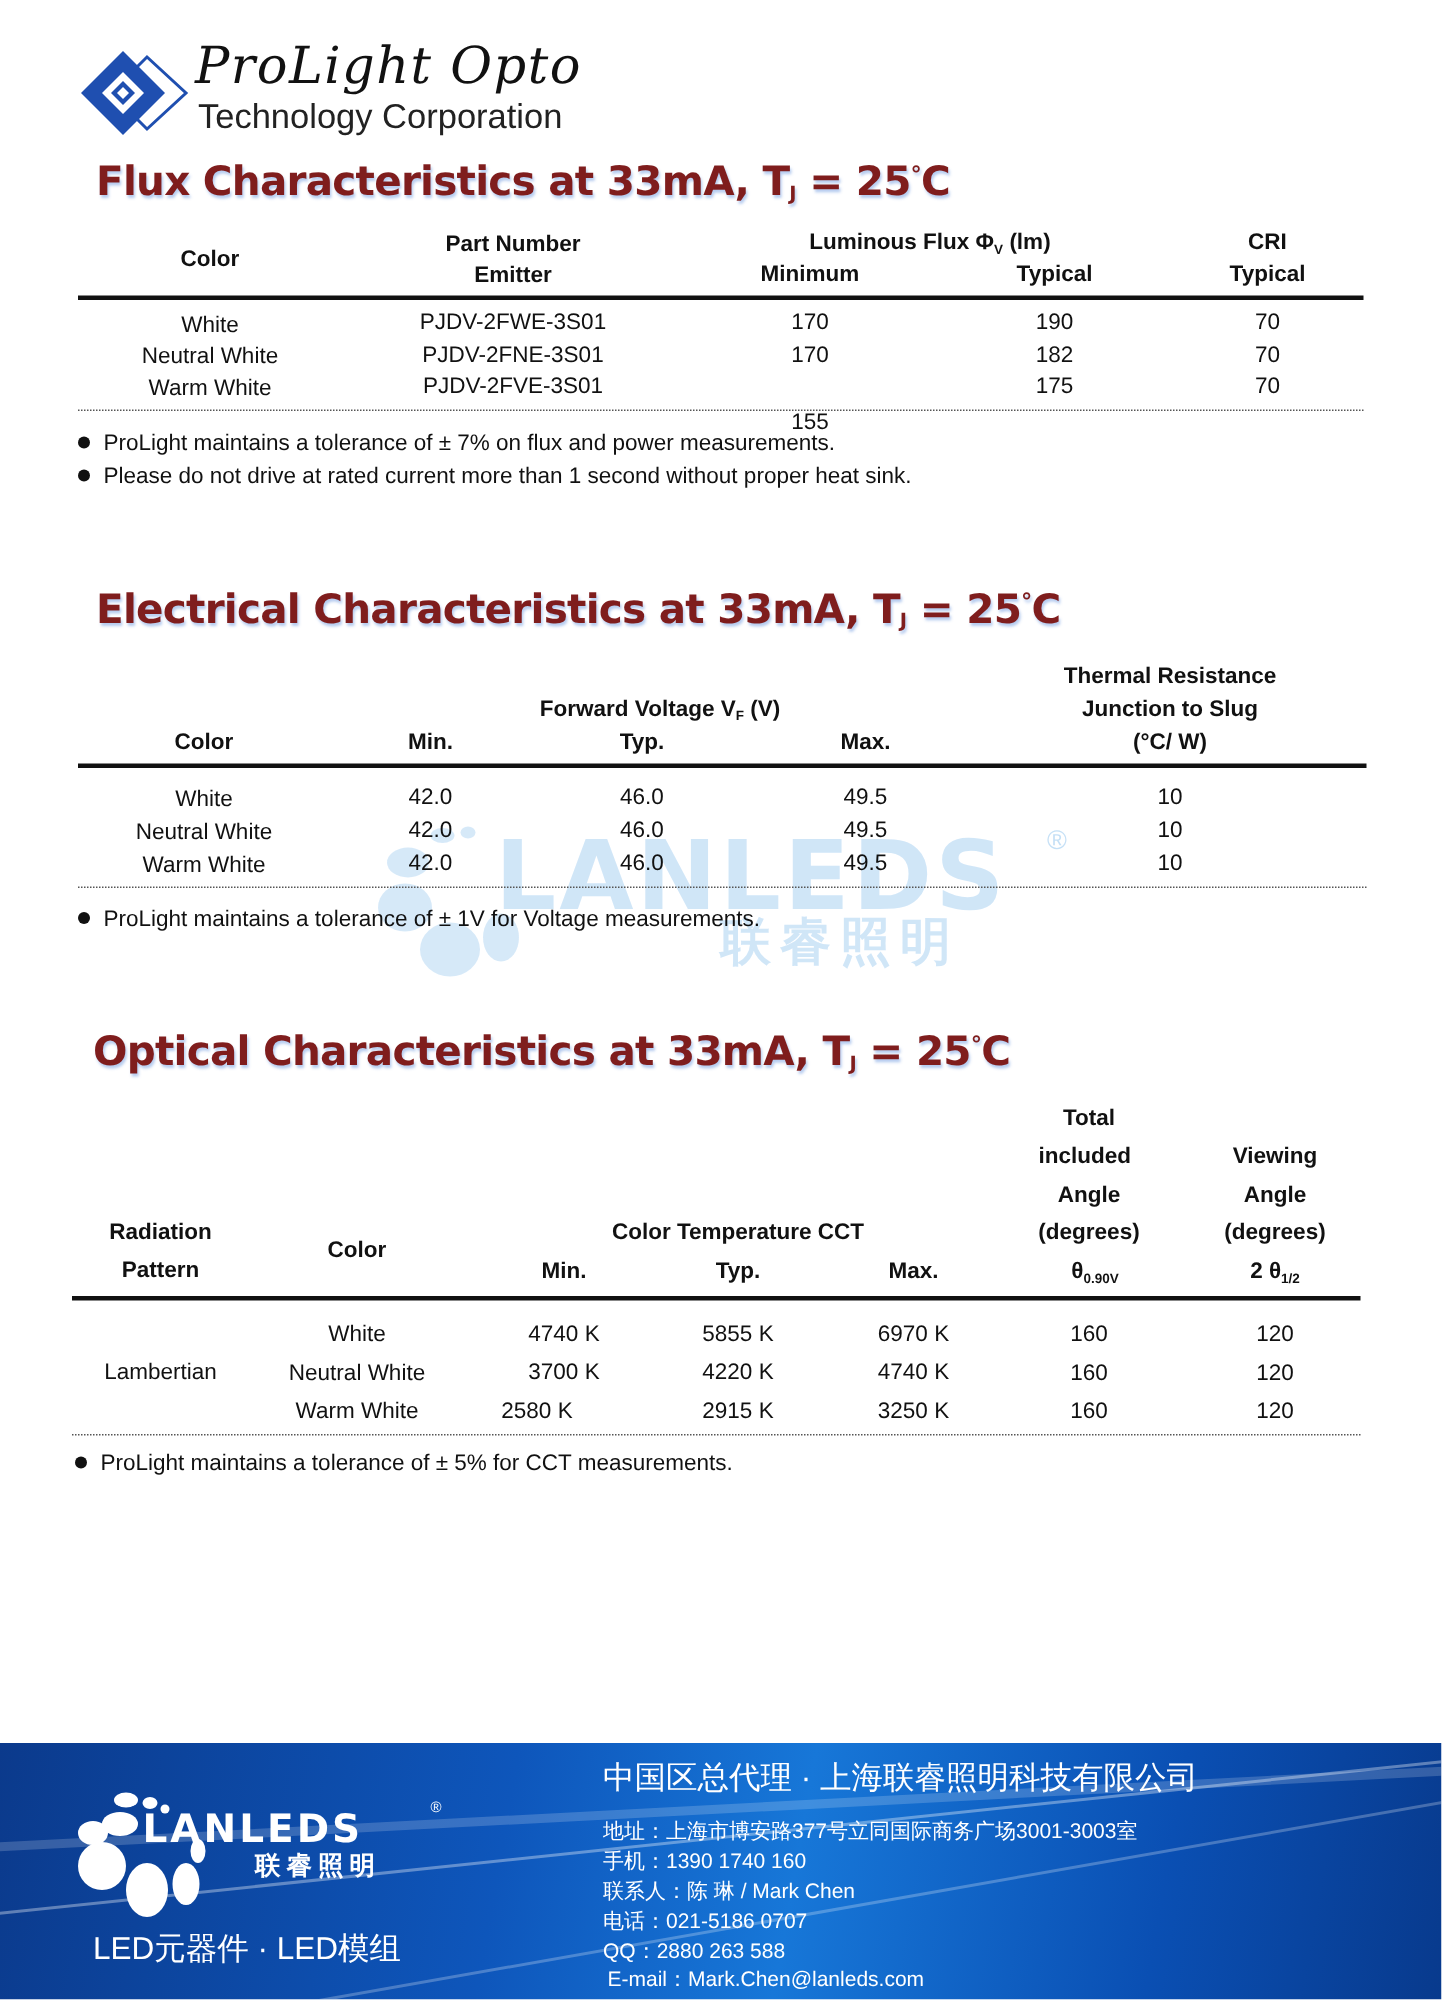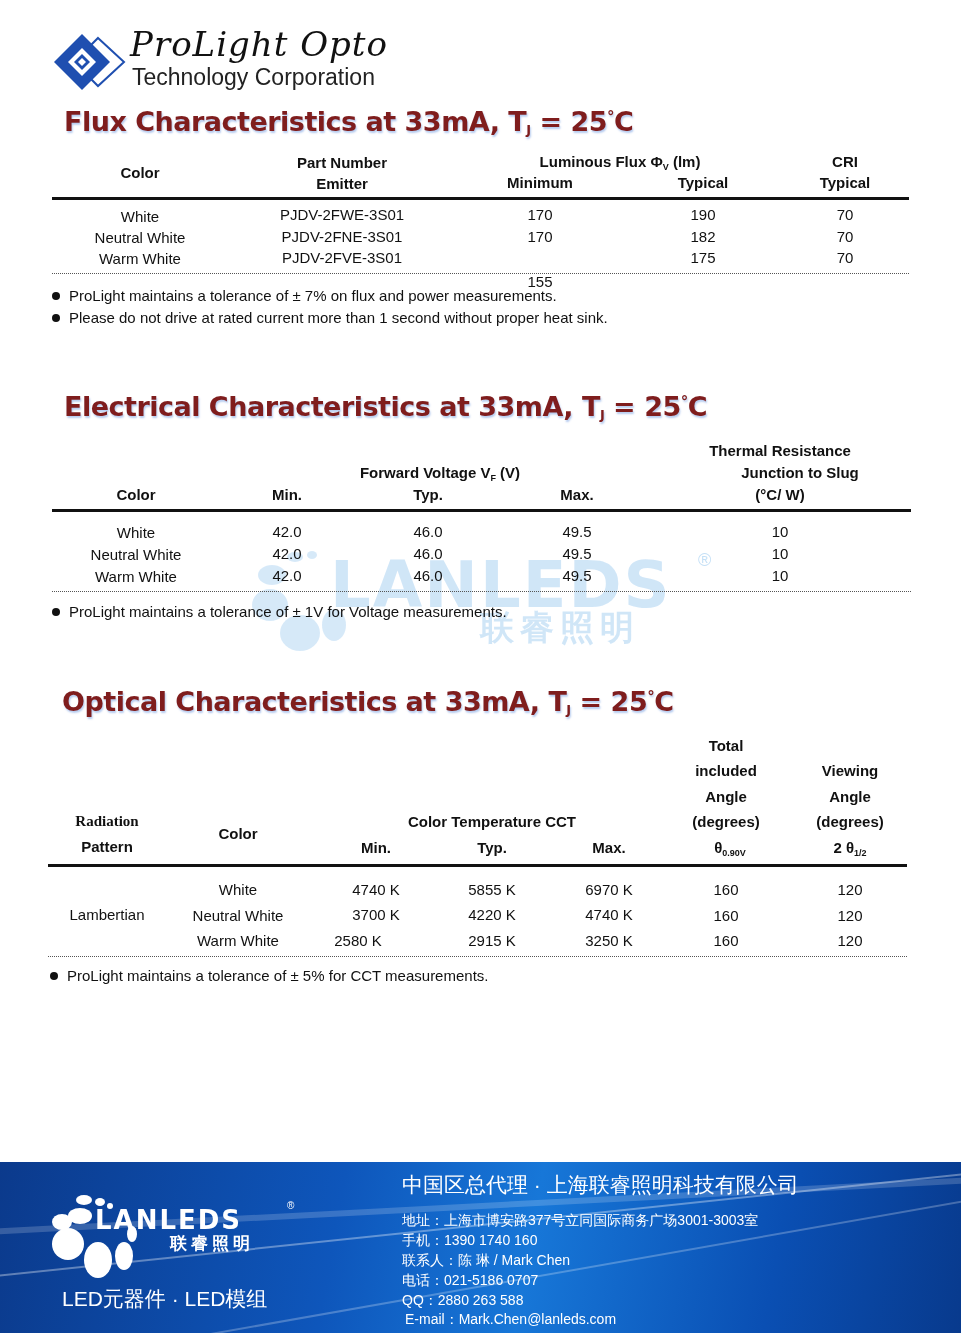--- a/index.html
+++ b/index.html
@@ -106,21 +106,21 @@
 </div>
 
 <div class="abs hdr" style="left:86px;top:486px;width:100px;">Color</div>
 <div class="abs hdr" style="left:330px;top:464px;width:220px;">
   <span>Forward Voltage V</span><sub class="s">F</sub><span> (V)</span>
 </div>
 <div class="abs hdr" style="left:237px;top:486px;width:100px;">Min.</div>
 <div class="abs hdr" style="left:378px;top:486px;width:100px;">Typ.</div>
 <div class="abs hdr" style="left:527px;top:486px;width:100px;">Max.</div>
 <div class="abs hdr" style="left:680px;top:442px;width:200px;">Thermal Resistance</div>
-<div class="abs hdr" style="left:700px;top:464px;width:200px;">Junction to Slug</div>
+<div class="abs hdr" style="left:680px;top:464px;width:200px;">Junction to Slug</div>
 <div class="abs hdr" style="left:680px;top:486px;width:200px;">(°C/ W)</div>
 <div class="abs thick" style="left:52px;top:509px;width:859px;"></div>
 
 <div>
   <div>
     <div class="abs cell" style="left:66px;top:524px;width:140px;">White</div>
     <div class="abs cell" style="left:237px;top:523px;width:100px;">42.0</div>
     <div class="abs cell" style="left:378px;top:523px;width:100px;">46.0</div>
     <div class="abs cell" style="left:527px;top:523px;width:100px;">49.5</div>
     <div class="abs cell" style="left:730px;top:523px;width:100px;">10</div>
@@ -141,29 +141,29 @@
   </div>
 </div>
 <div class="abs dotted" style="left:52px;top:591px;width:859px;"></div>
 
 <div class="abs note" style="left:52px;top:602px;"><span class="bullet" style="margin-top:6px;"></span><span>ProLight maintains a tolerance of ± 1V for Voltage measurements.</span></div>
 
 <div class="abs sec-title" style="left:62px;top:686px;">
   <span>Optical Characteristics at 33mA, T</span><sub>J</sub><span> = 25</span><sup>°</sup><span>C</span>
 </div>
 
-<div class="abs hdr" style="left:57px;top:813px;width:100px;font-family:Liberation Serif, serif;">Radiation</div>
+<div class="abs hdr" style="left:57px;top:813px;width:100px;">Radiation</div>
 <div class="abs hdr" style="left:57px;top:838px;width:100px;">Pattern</div>
 <div class="abs hdr" style="left:188px;top:825px;width:100px;">Color</div>
 <div class="abs hdr" style="left:372px;top:813px;width:240px;">Color Temperature CCT</div>
 <div class="abs hdr" style="left:326px;top:839px;width:100px;">Min.</div>
 <div class="abs hdr" style="left:442px;top:839px;width:100px;">Typ.</div>
 <div class="abs hdr" style="left:559px;top:839px;width:100px;">Max.</div>
 <div class="abs hdr" style="left:676px;top:737px;width:100px;">Total</div>
-<div class="abs hdr" style="left:676px;top:762px;width:100px;">included</div>
+<div class="abs hdr" style="left:654px;top:762px;width:100px;text-align:right;">included</div>
 <div class="abs hdr" style="left:676px;top:788px;width:100px;">Angle</div>
 <div class="abs hdr" style="left:676px;top:813px;width:100px;">(degrees)</div>
 <div class="abs hdr" style="left:680px;top:839px;width:100px;"><span>θ</span><sub class="s">0.90V</sub></div>
 <div class="abs hdr" style="left:800px;top:762px;width:100px;">Viewing</div>
 <div class="abs hdr" style="left:800px;top:788px;width:100px;">Angle</div>
 <div class="abs hdr" style="left:800px;top:813px;width:100px;">(degrees)</div>
 <div class="abs hdr" style="left:800px;top:839px;width:100px;"><span>2 θ</span><sub class="s">1/2</sub></div>
 <div class="abs thick" style="left:48px;top:864px;width:859px;"></div>
 
 <div class="abs cell" style="left:47px;top:906px;width:120px;">Lambertian</div>

